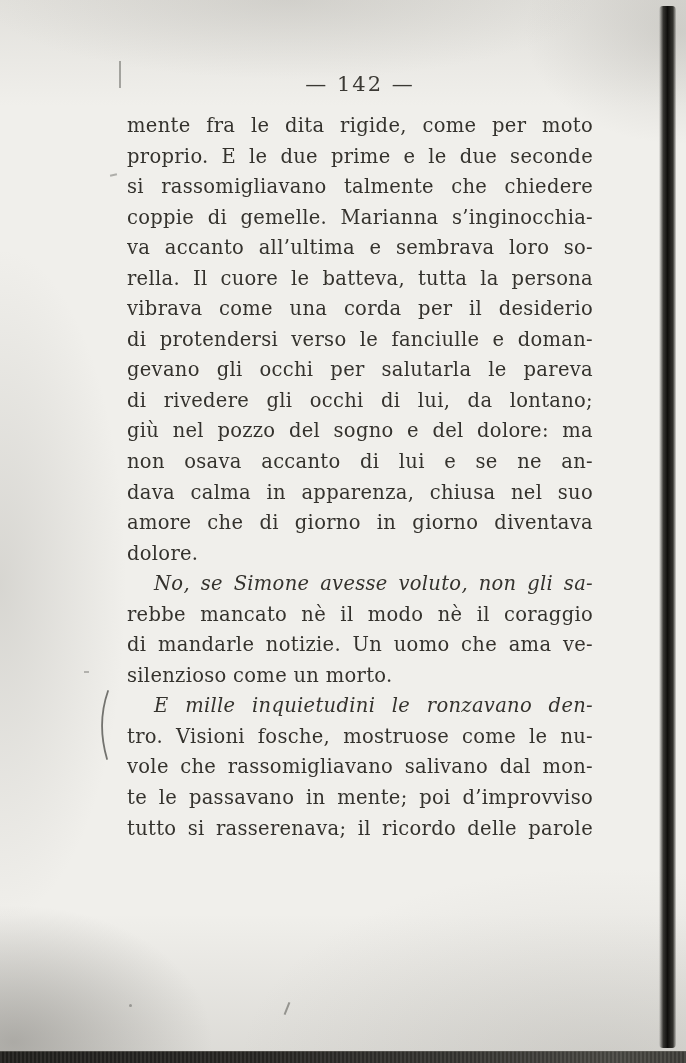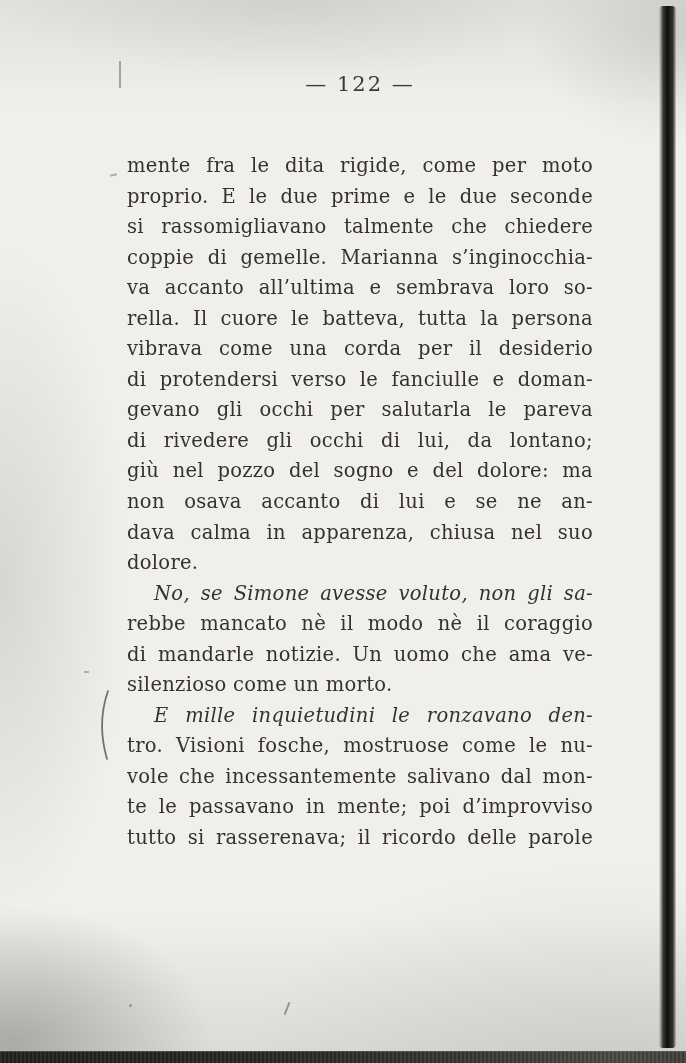--- a/index.html
+++ b/index.html
@@ -43,21 +43,20 @@
   
   .header {
     position:absolute; left:127px; top:72px; width:466px;
     text-align:center; font-size:21px; letter-spacing:2px; color:#3b3934;
   }
   
   .text {
     position:absolute; left:127px; top:111px; width:466px;
     font-size:19.5px; line-height:30.55px; letter-spacing:.3px;
     color:#34322d;
-    margin-top:40px;
   }
   .line { height:30.55px; text-align:justify; text-align-last:justify; overflow:hidden; }
   .line.end    { text-align-last:left; }
   .line.indent { padding-left:27px; box-sizing:border-box;font-style:italic; }
   
   .mark { position:absolute; }
   .mark-tick   { left:119px; top:61px;  width:2px; height:27px; background:rgba(104,103,99,.55); }
   .mark-dash-a { left:110px; top:174px; width:7px; height:2px;  background:rgba(96,95,91,.45); transform:rotate(-12deg); }
   .mark-dash-b { left:84px;  top:671px; width:5px; height:2px;  background:rgba(96,95,91,.40); }
   .mark-slash  { left:286px; top:1002px;width:2px; height:13px; background:rgba(86,85,81,.55); transform:rotate(22deg); }
@@ -75,41 +74,42 @@
 
   <div class="mark mark-tick"></div>
   <div class="mark mark-dash-a"></div>
   <div class="mark mark-dash-b"></div>
   <div class="mark mark-slash"></div>
   <div class="mark mark-dot"></div>
   <svg class="mark mark-curve" viewBox="0 0 16 72">
     <path d="M11,2 C4,22 3,46 10,70" fill="none" stroke="rgba(74,73,69,.75)" stroke-width="1.8" stroke-linecap="round"></path>
   </svg>
 
-  <div class="header">— 122 —</div>
+  <div class="header">— 142 —</div>
 
   <div class="text">
     <div class="line">mente fra le dita rigide, come per moto</div>
     <div class="line">proprio. E le due prime e le due seconde</div>
     <div class="line">si rassomigliavano talmente che chiedere</div>
     <div class="line">coppie di gemelle. Marianna s’inginocchia-</div>
     <div class="line">va accanto all’ultima e sembrava loro so-</div>
     <div class="line">rella. Il cuore le batteva, tutta la persona</div>
     <div class="line">vibrava come una corda per il desiderio</div>
     <div class="line">di protendersi verso le fanciulle e doman-</div>
     <div class="line">gevano gli occhi per salutarla le pareva</div>
     <div class="line">di rivedere gli occhi di lui, da lontano;</div>
     <div class="line">giù nel pozzo del sogno e del dolore: ma</div>
     <div class="line">non osava accanto di lui e se ne an-</div>
     <div class="line">dava calma in apparenza, chiusa nel suo</div>
+    <div class="line">amore che di giorno in giorno diventava</div>
     <div class="line end">dolore.</div>
     <div class="line indent">No, se Simone avesse voluto, non gli sa-</div>
     <div class="line">rebbe mancato nè il modo nè il coraggio</div>
     <div class="line">di mandarle notizie. Un uomo che ama ve-</div>
     <div class="line end">silenzioso come un morto.</div>
     <div class="line indent">E mille inquietudini le ronzavano den-</div>
     <div class="line">tro. Visioni fosche, mostruose come le nu-</div>
-    <div class="line">vole che incessantemente salivano dal mon-</div>
+    <div class="line">vole che rassomigliavano salivano dal mon-</div>
     <div class="line">te le passavano in mente; poi d’improvviso</div>
     <div class="line">tutto si rasserenava; il ricordo delle parole</div>
   </div>
 
 </div>
 
 </body></html>

